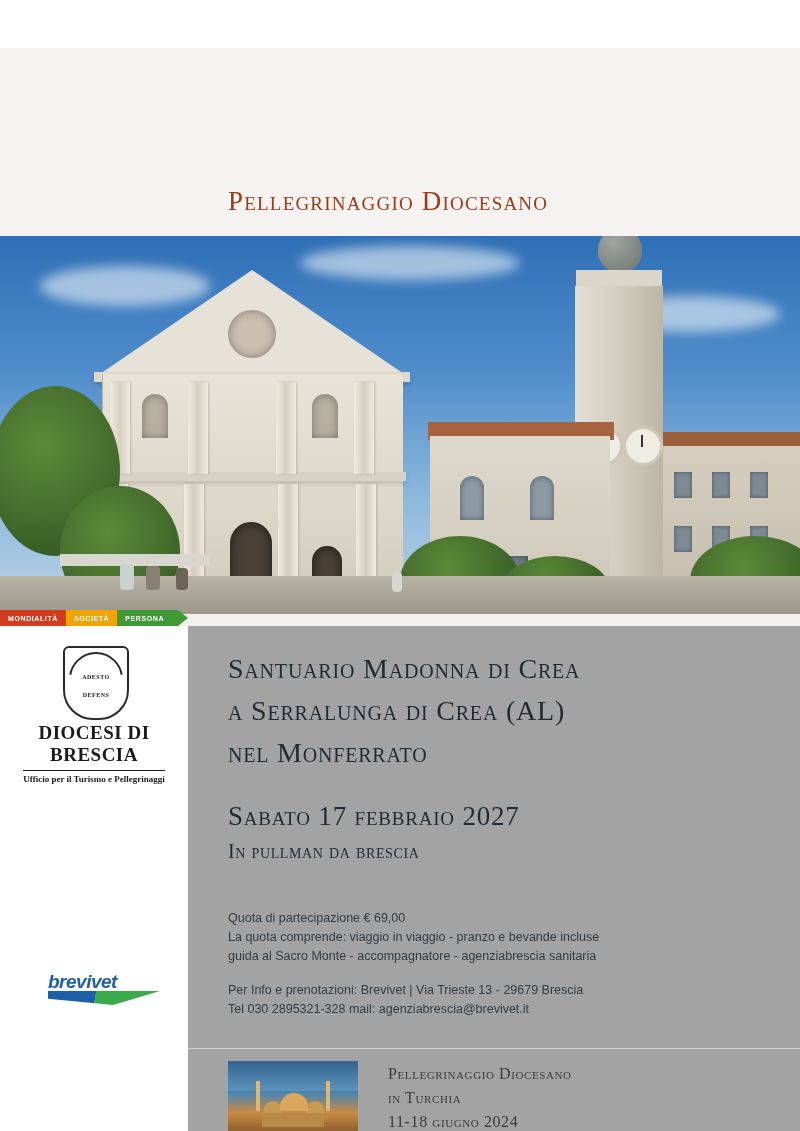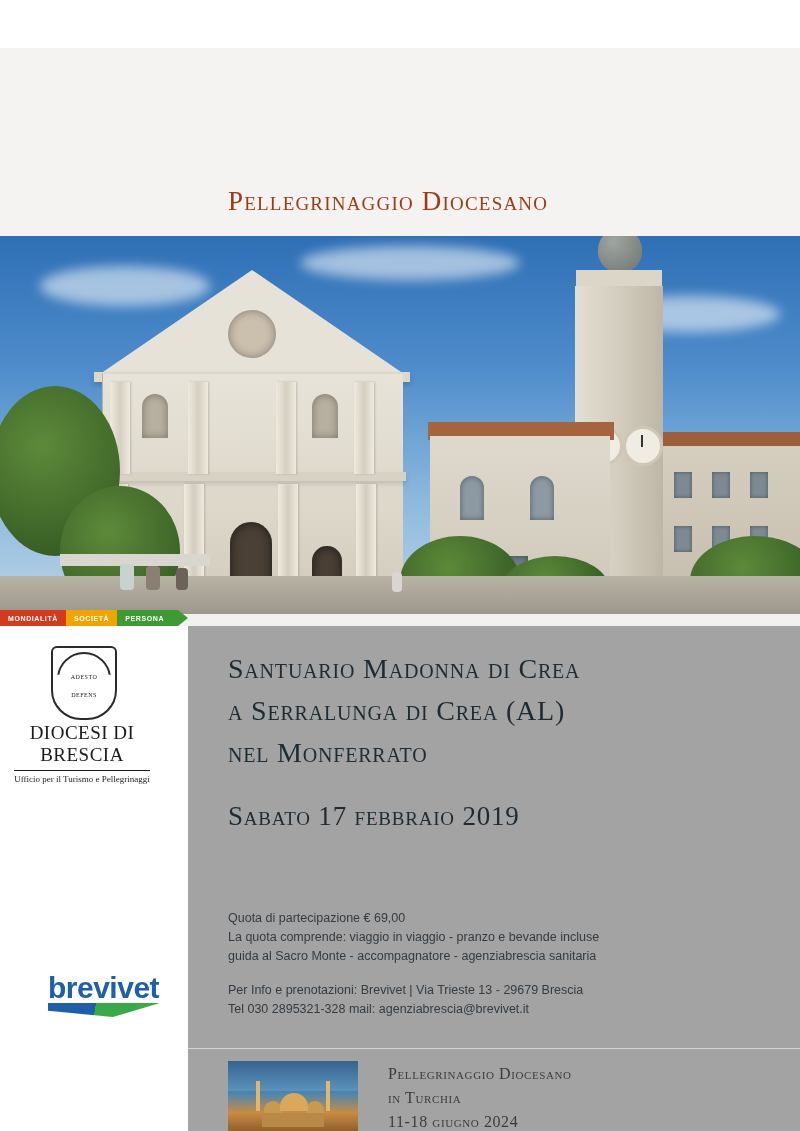--- a/index.html
+++ b/index.html
@@ -219,23 +219,24 @@
   
   .left-col {
     position: absolute;
     left: 0; top: 578px;
     width: 188px;
     height: 553px;
     background: #ffffff;
   }
   .diocesi-logo {
     position: absolute;
-    left: 6px; top: 20px;
+    left: 18px; top: 20px;
     width: 152px;
     text-align: center;
+    font-weight: bold;
   }
   .crest {
     width: 62px; height: 70px;
     margin: 0 auto 6px auto;
     position: relative;
   }
   .crest-shape {
     width: 62px; height: 70px;
     background: #ffffff;
     border: 2px solid #2a2a2a;
@@ -275,23 +276,24 @@
     display: inline-block;
   }
   .brevivet-logo {
     position: absolute;
     left: 48px; top: 345px;
     width: 120px;
   }
   .brevivet-word {
     font-family: "Liberation Sans", sans-serif;
     font-weight: bold;
-    font-size: 30px;
+    font-size: 19px;
     color: #1f5fa8;
     letter-spacing: -.5px;
+    font-style: italic;
   }
   .brevivet-swoosh {
     width: 112px; height: 14px;
     margin-top: -2px;
     background: linear-gradient(100deg, #1f5fa8 0%, #1f5fa8 42%, #3aa94a 42%, #3aa94a 100%);
     clip-path: polygon(0 0, 100% 0, 58% 100%, 0 55%);
   }
 
   
   .right-col {
@@ -505,21 +507,22 @@
   </div>
 
   <div class="right-col">
     <div class="venue">
       <span>Santuario Madonna di Crea</span>
       <span>a Serralunga di Crea (AL)</span>
       <span>nel Monferrato</span>
     </div>
 
     <div class="date-block">
-      <div class="date-main">Sabato 17 febbraio 2019</div>
+      <div class="date-main">Sabato 17 febbraio 2027</div>
+      <div class="date-sub">In pullman da brescia</div>
     </div>
 
     <div class="details">
       <div>Quota di partecipazione € 69,00</div>
       <div>La quota comprende: viaggio in viaggio - pranzo e bevande incluse</div>
       <div>guida al Sacro Monte - accompagnatore - agenziabrescia sanitaria</div>
     </div>
 
     <div class="contacts">
       <div>Per Info e prenotazioni: Brevivet | Via Trieste 13 - 29679 Brescia</div>

